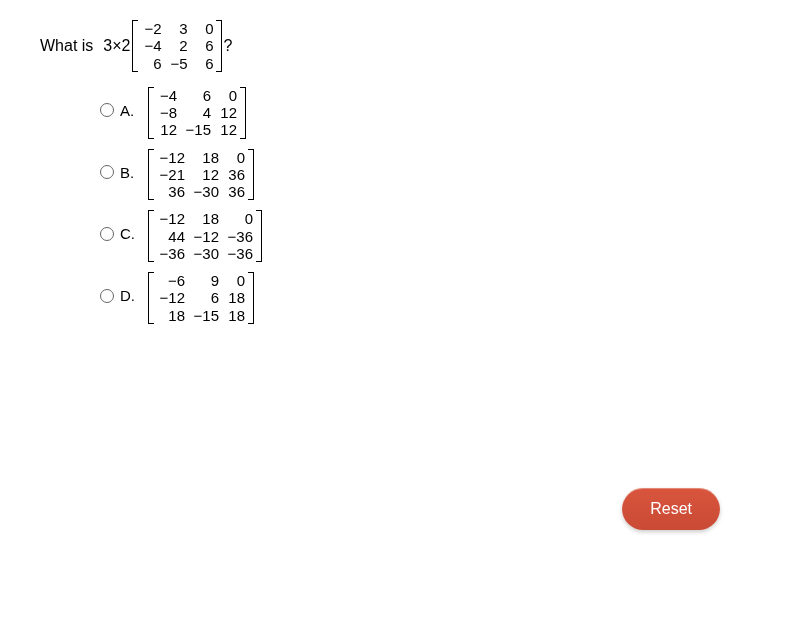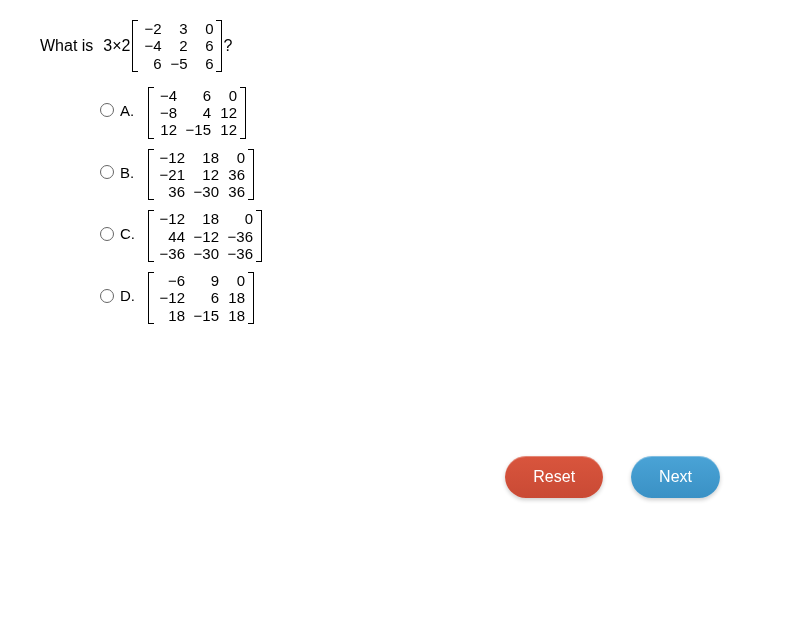--- a/index.html
+++ b/index.html
@@ -98,23 +98,24 @@
       border-radius: 50%;
       margin-right: 6px;
     }
     .choice-label {
       font-size: 15px;
       min-width: 18px;
     }
     .buttons {
       position: absolute;
       right: 80px;
-      top: 456px;
-      display: flex;
-      gap: 28px;
+      top: 488px;
+      display: flex;
+      gap: 8px;
+      flex-direction: column;
     }
     .btn {
       padding: 12px 28px;
       border-radius: 25px;
       color: #fff;
       font-size: 16px;
       border: none;
       cursor: pointer;
       box-shadow: inset 0 1px 0 rgba(255,255,255,0.3), 0 2px 4px rgba(0,0,0,0.2);
     }
@@ -258,14 +259,13 @@
           </span>
         </span>
       </span>
     </div>
 
   </div>
 </div>
 
 <div class="buttons">
   <button class="btn btn-reset">Reset</button>
-  <button class="btn btn-next">Next</button>
 </div>
 
 </body></html>

